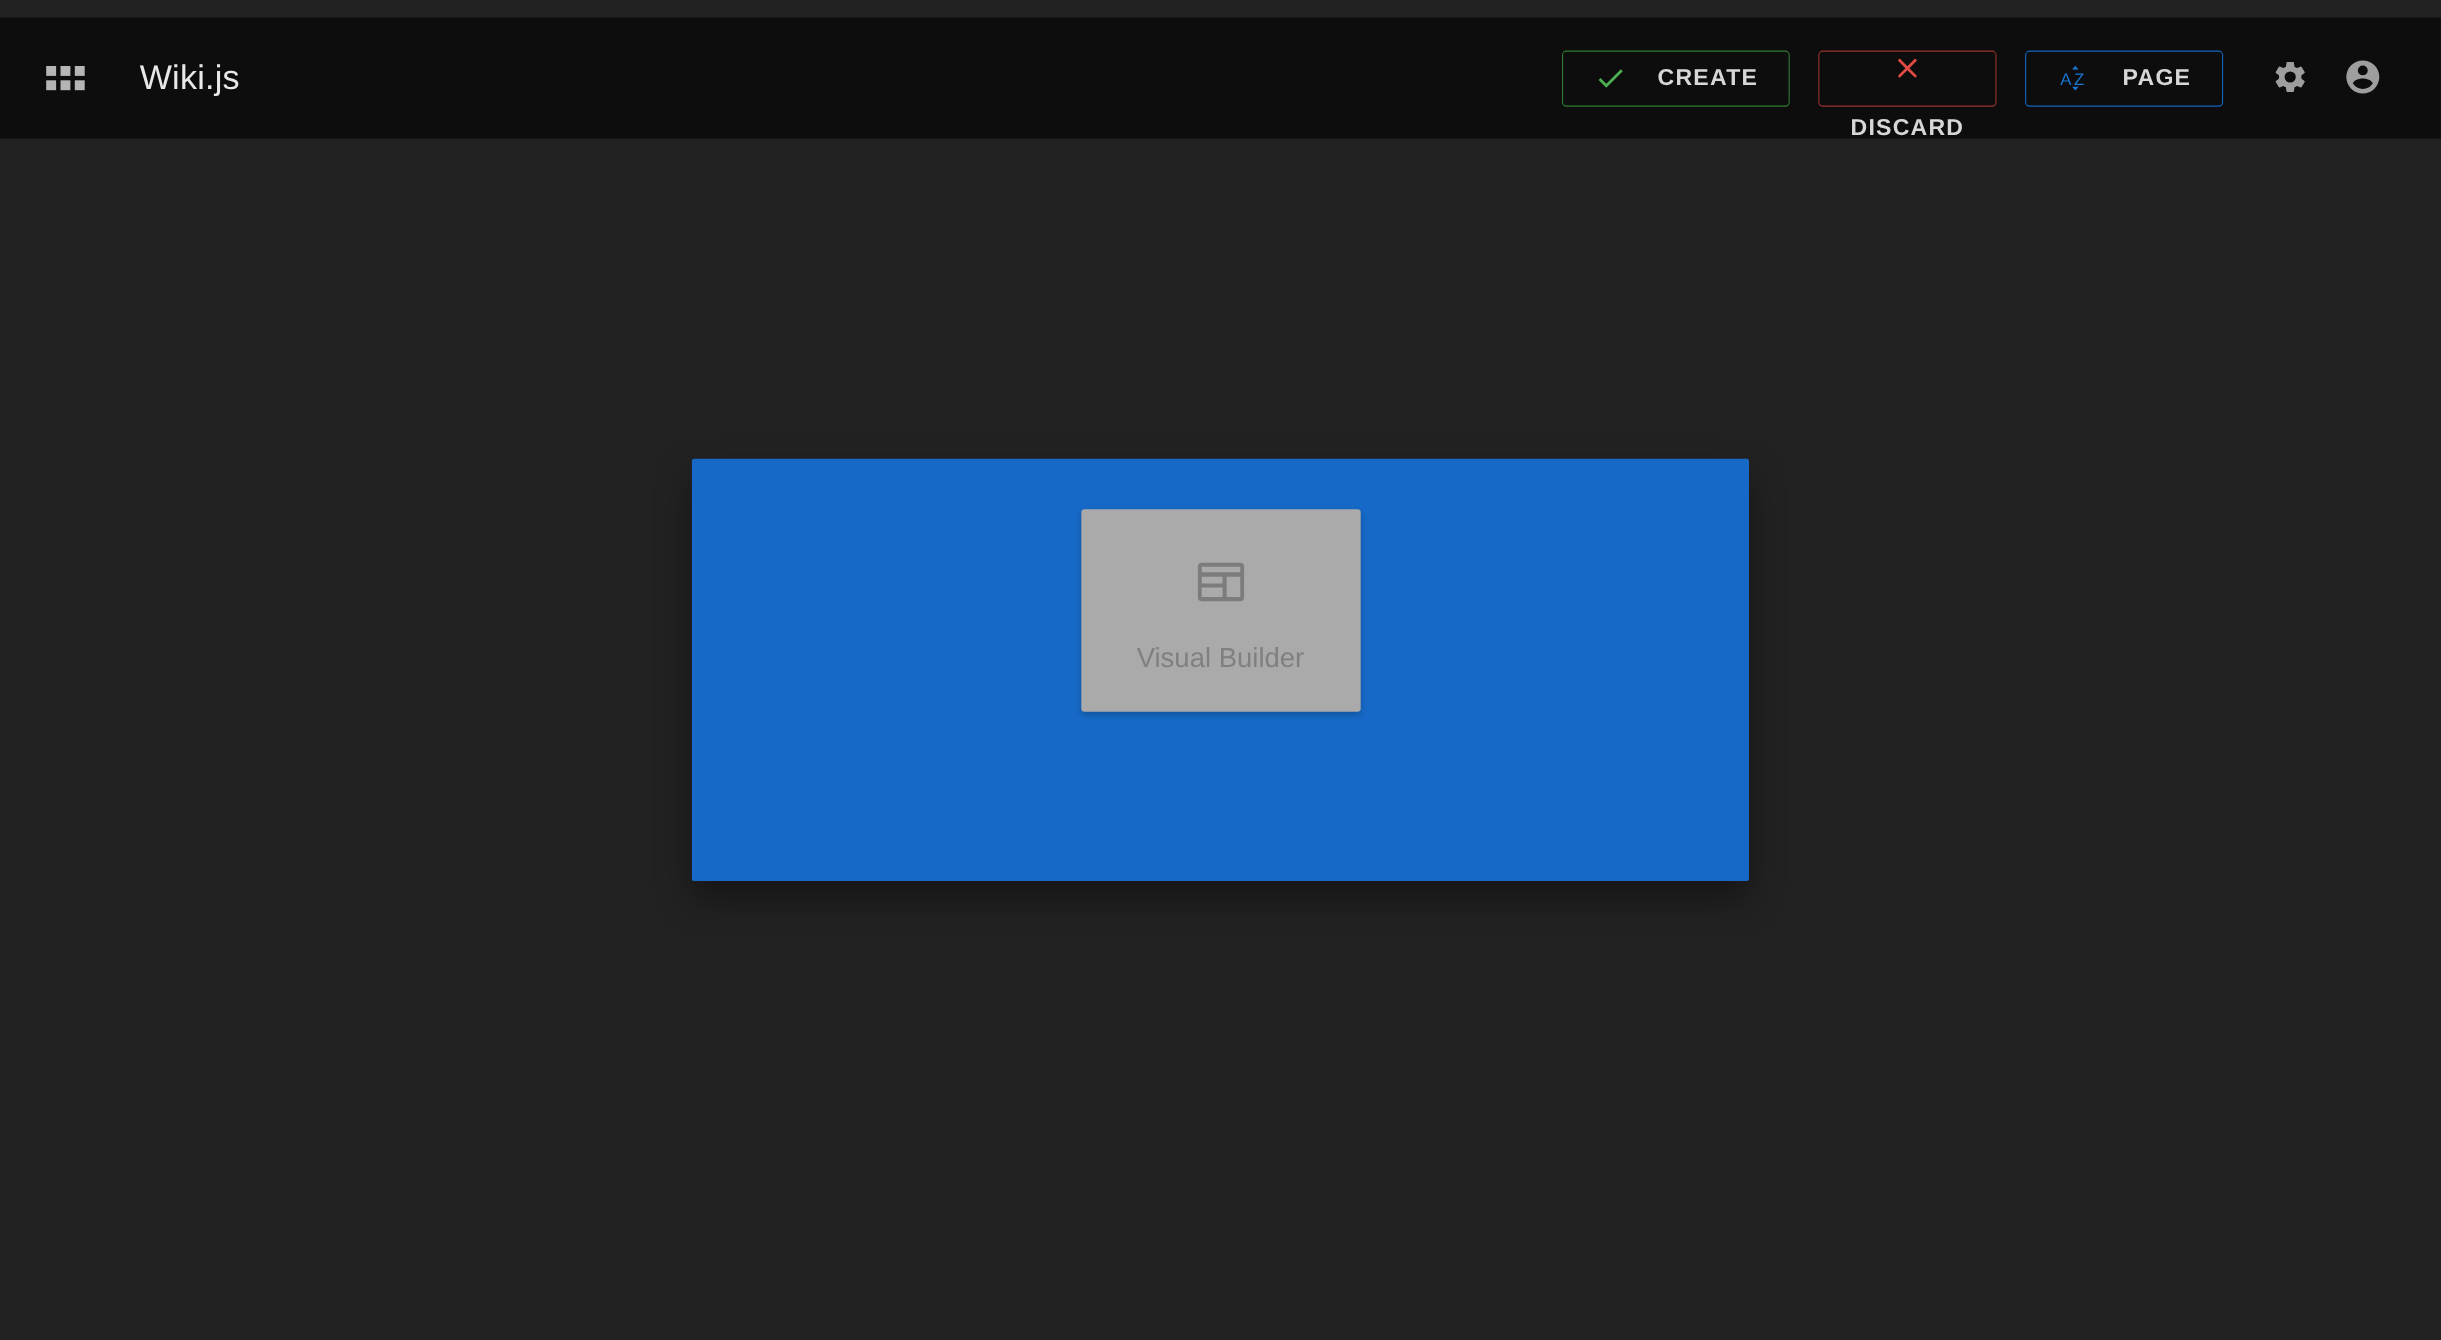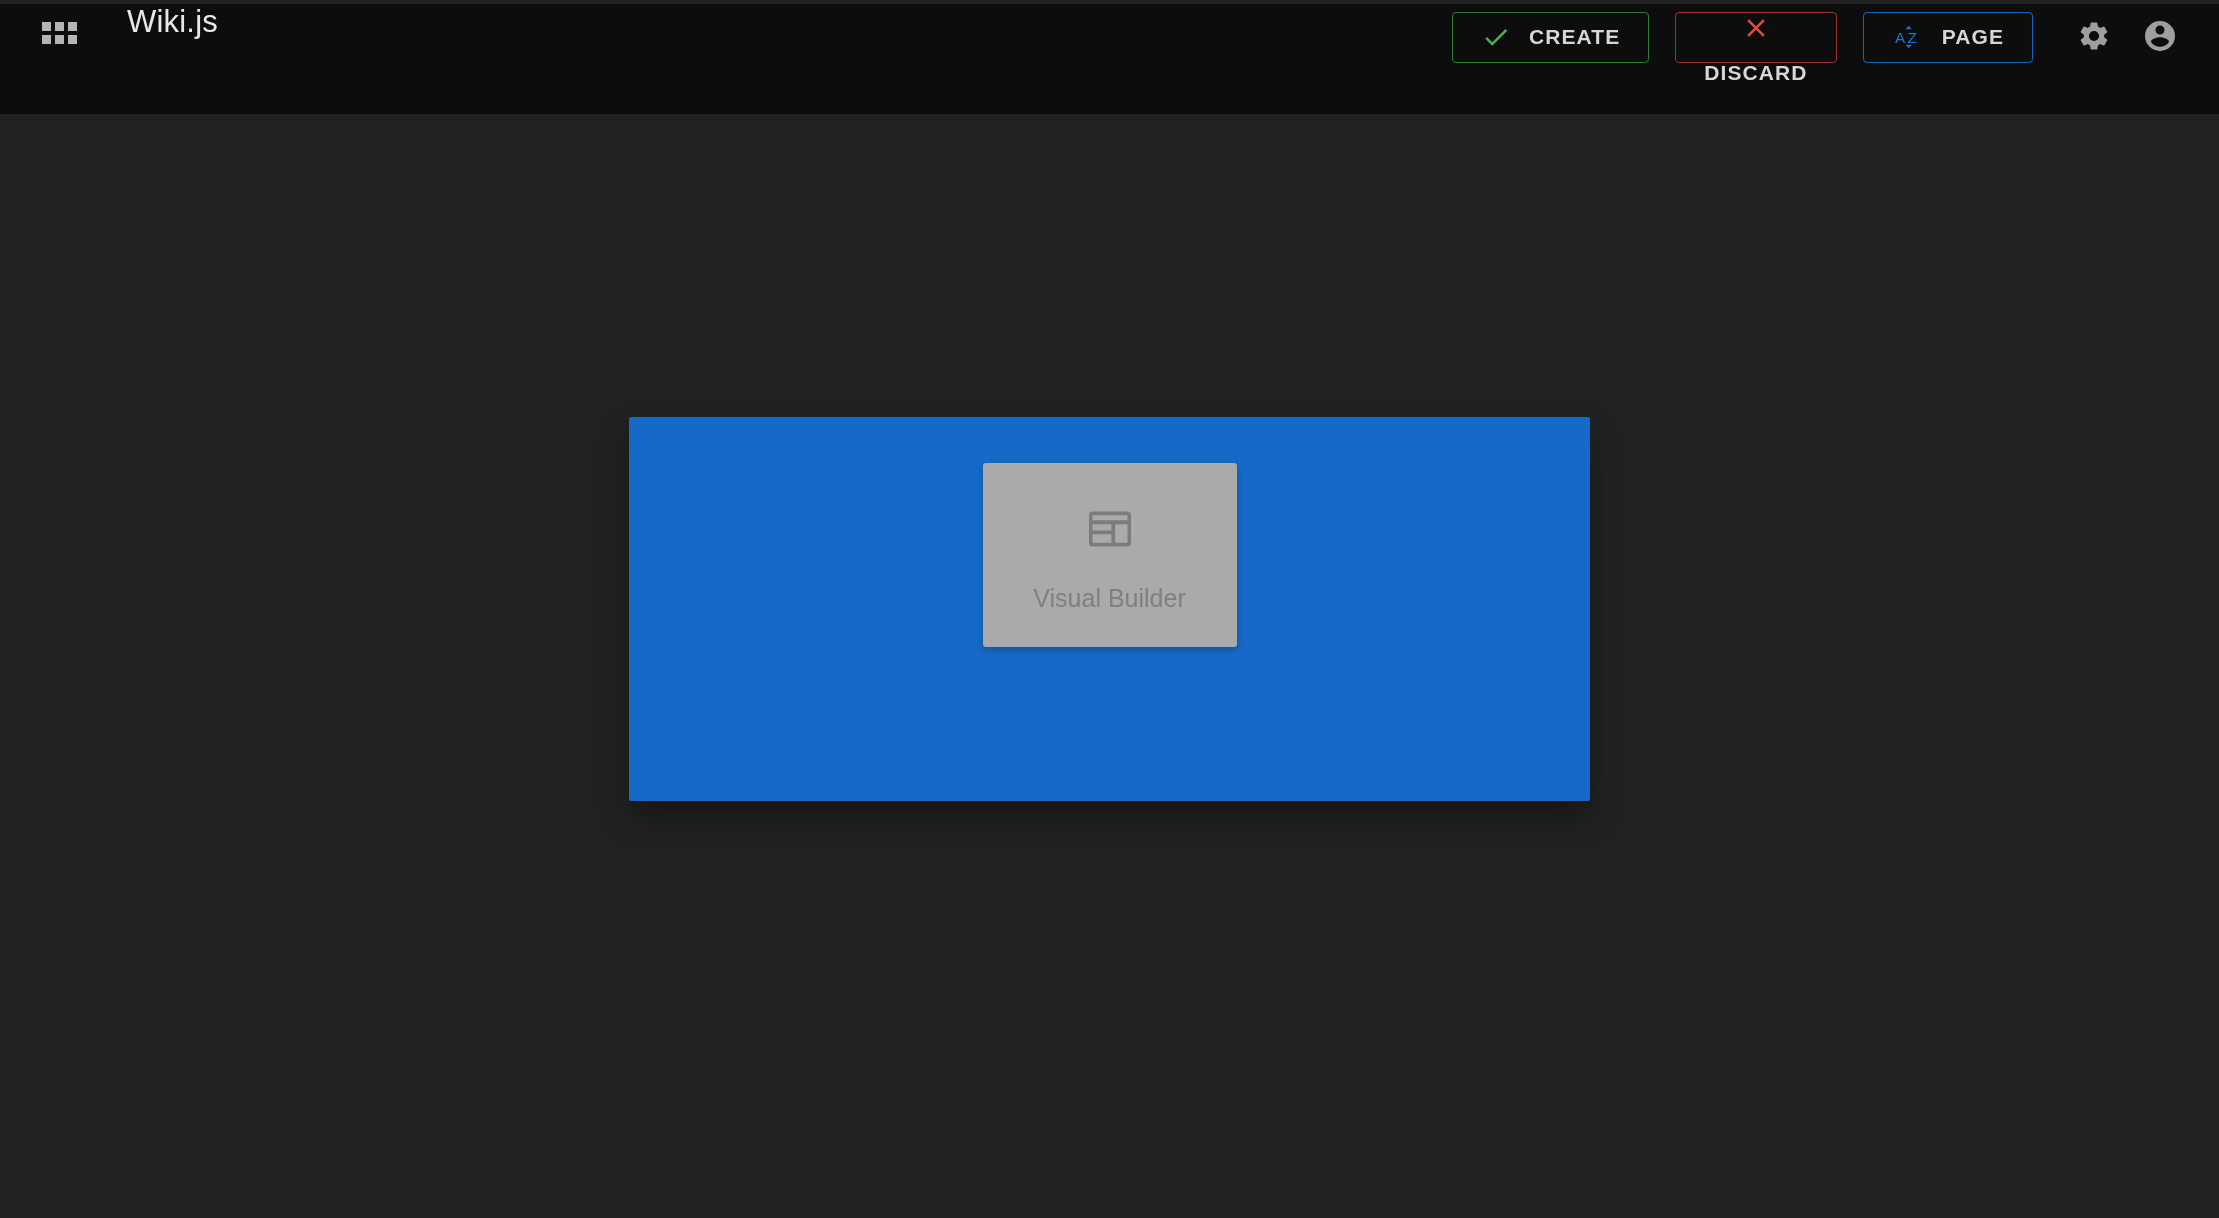--- a/index.html
+++ b/index.html
@@ -21,27 +21,27 @@
   .app {
     position: relative;
     width: 2219px;
     height: 1218px;
     background: #222222;
   }
 
   
   .topbar {
     position: absolute;
-    top: 4px; left: 0;
+    top: 16px; left: 0;
     width: 2219px;
     height: 110px;
     background: #0d0d0d;
     display: flex;
-    align-items: flex-start;
-    padding: 0 26px 0 30px;
+    align-items: center;
+    padding: 0 38px 0 30px;
   }
 
   .apps-btn {
     width: 58px;
     height: 58px;
     display: flex;
     align-items: center;
     justify-content: center;
     cursor: pointer;
     border-radius: 50%;
@@ -75,21 +75,21 @@
     display: flex;
     align-items: center;
     gap: 0px;
   }
 
   .tb-btn {
     height: 51px;
     min-width: 0;
     display: flex;
     align-items: center;
-    gap: 18px;
+    gap: 28px;
     padding: 0 28px;
     border-radius: 4px;
     background: transparent;
     border: 1px solid transparent;
     font-size: 21px;
     font-weight: 700;
     letter-spacing: 1.1px;
     color: #d7d7d7;
     cursor: pointer;
     font-family: "Liberation Sans", sans-serif;

